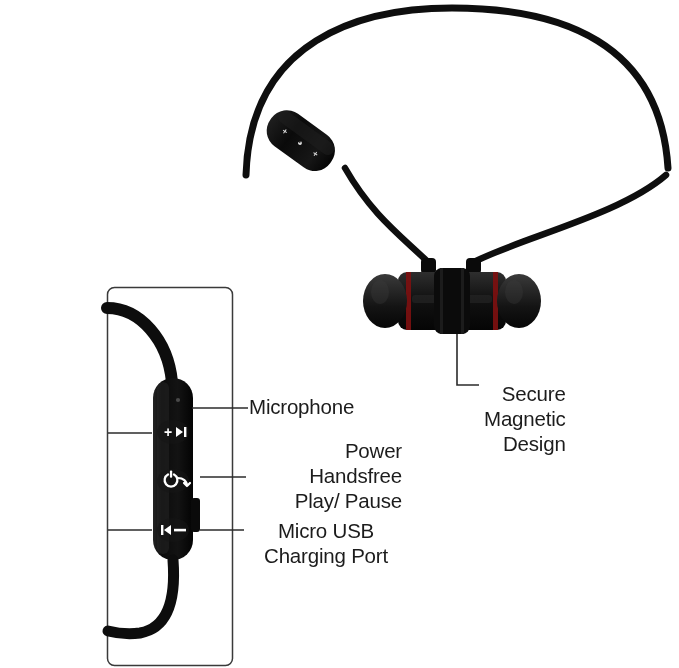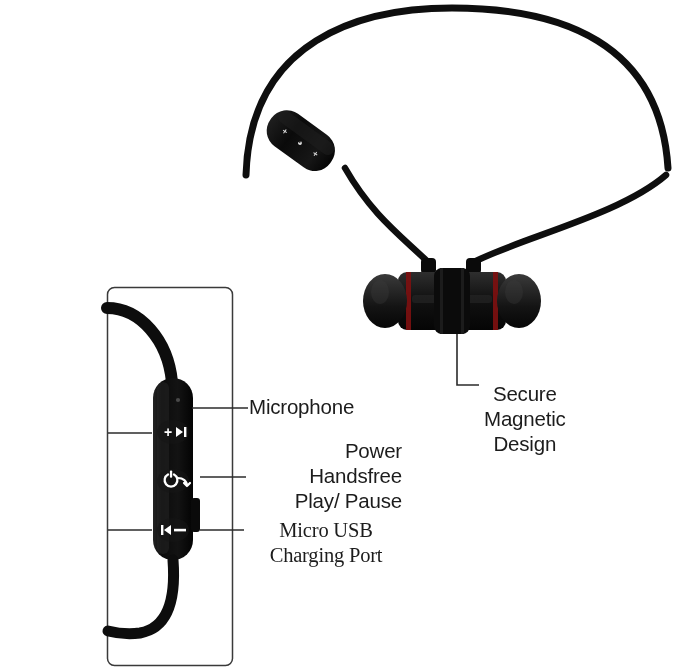--- a/index.html
+++ b/index.html
@@ -52,26 +52,25 @@
     left: 250px;
     top: 438px;
     width: 152px;
     text-align: right;
   }
   .lbl-usb {
     left: 248px;
     top: 518px;
     width: 156px;
     text-align: center;
-    font-family: Liberation Serif, serif;
   }
   .lbl-magnet {
     left: 484px;
     top: 381px;
-    text-align: center;
+    text-align: right;
   }
 </style>
 </head>
 <body>
 
 <div id="page">
 
   <svg id="art" viewBox="0 0 679 668" xmlns="http://www.w3.org/2000/svg">
     <defs>
       <linearGradient id="budBody" x1="0" y1="0" x2="0" y2="1">

